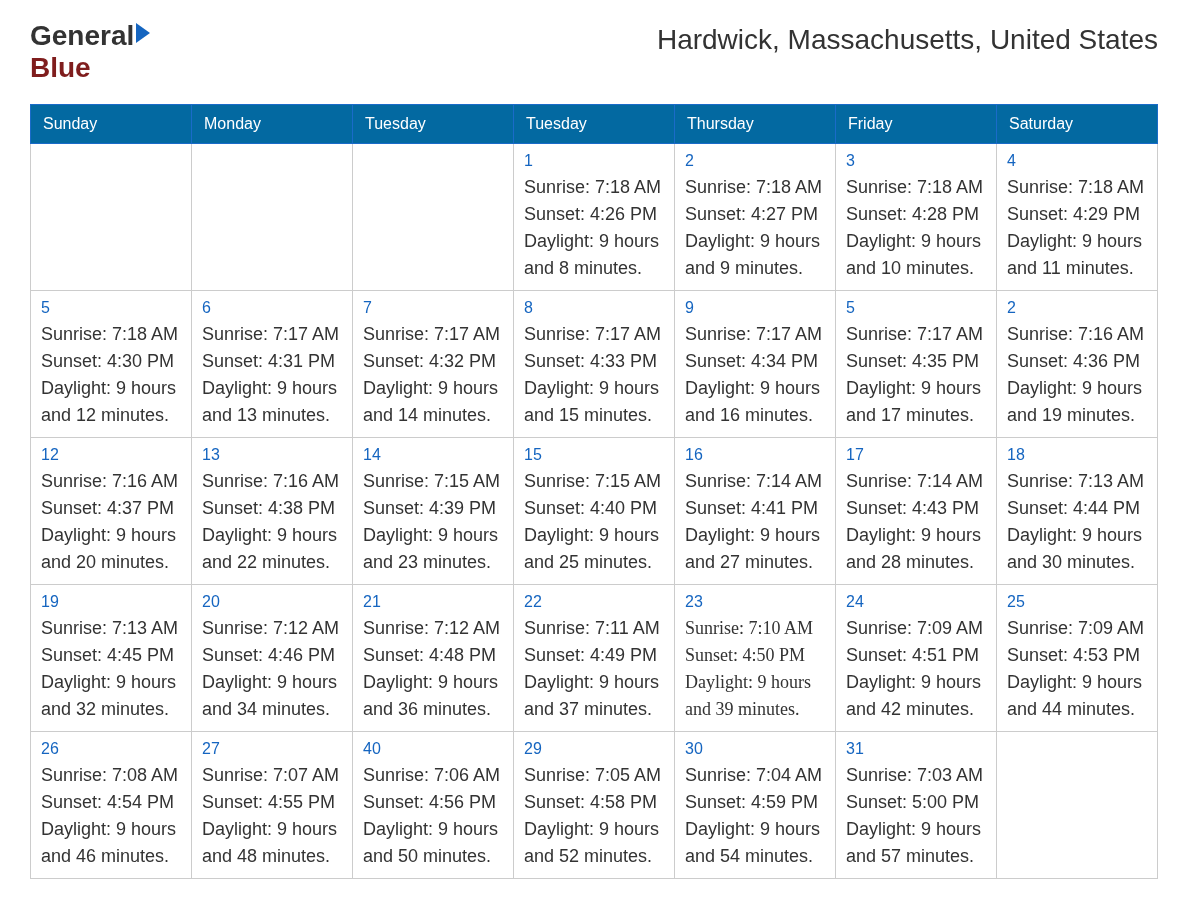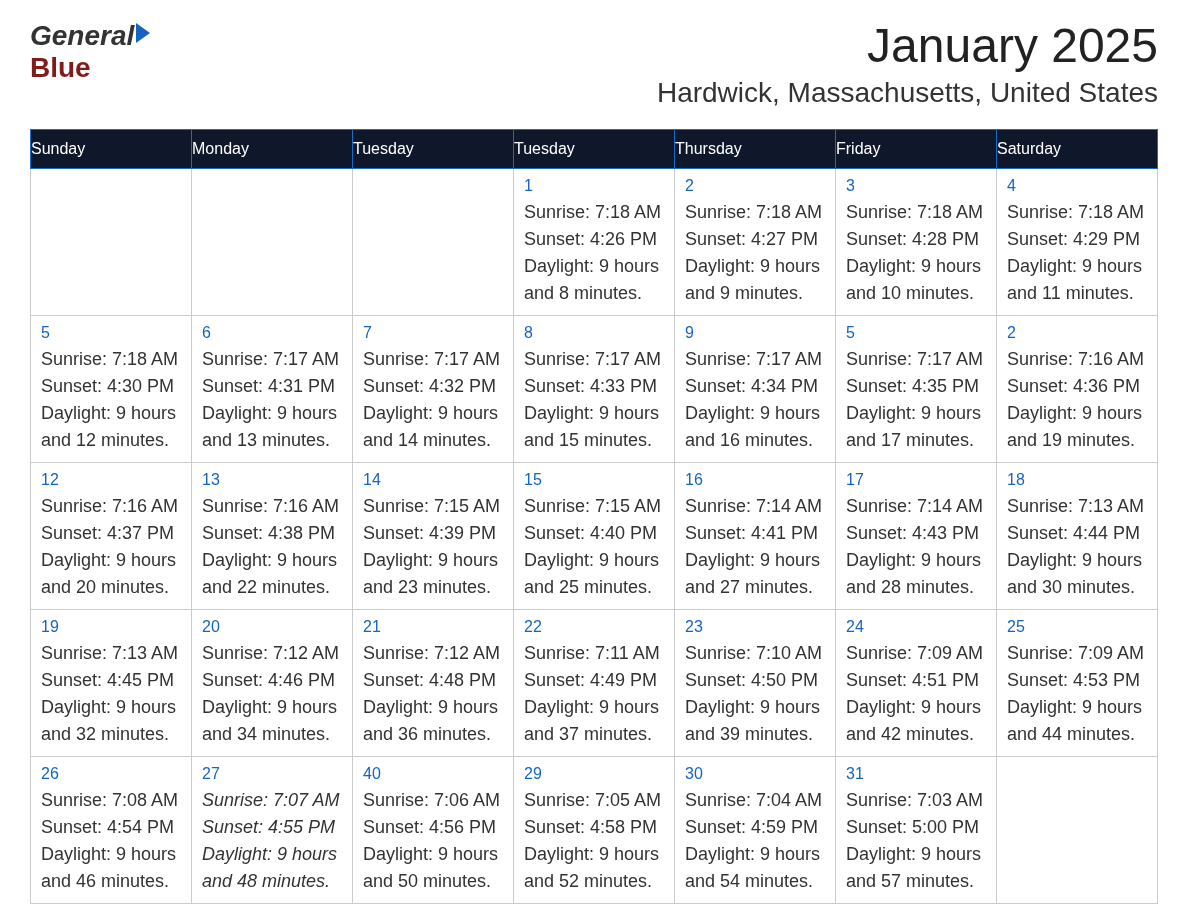--- a/index.html
+++ b/index.html
@@ -13,21 +13,20 @@
     .header {
       display: flex;
       justify-content: space-between;
       align-items: flex-start;
       margin-bottom: 20px;
     }
     .logo-text-general {
       font-size: 28px;
       font-weight: bold;
       color: #333;
-      font-style: italic;
     }
     .logo-text-blue {
       font-size: 28px;
       font-weight: bold;
       color: #7f1d1d;
     }
     .logo-arrow {
       width: 0;
       height: 0;
       border-left: 14px solid #1565c0;
@@ -49,24 +48,24 @@
       font-size: 28px;
       color: #333;
       margin-top: 4px;
     }
     .calendar {
       width: 100%;
       border-collapse: collapse;
       border: 1px solid #aaa;
     }
     .calendar th {
-      background-color: #0f172a;
+      background-color: #0369a1;
       color: #fff;
       text-align: left;
-      padding: 10px 0;
+      padding: 10px 12px;
       font-size: 16px;
       font-weight: normal;
       border: 1px solid #1a6bc9;
     }
     .calendar td {
       vertical-align: top;
       padding: 8px 10px;
       border: 1px solid #ccc;
       width: calc(100% / 7);
       min-height: 110px;
@@ -103,21 +102,20 @@
 
 <div class="header">
   <div class="logo-wrapper">
     <div class="logo-row">
       <span class="logo-text-general">General</span>
       <div class="logo-arrow"></div>
     </div>
     <span class="logo-text-blue">Blue</span>
   </div>
   <div class="title-section">
-    <div class="month-title">January 2025</div>
     <div class="location">Hardwick, Massachusetts, United States</div>
   </div>
 </div>
 
 <table class="calendar">
   <thead>
     <tr>
     <th>Sunday</th>
         <th>Monday</th>
         <th>Tuesday</th>
@@ -265,21 +263,21 @@
 Daylight: 9 hours and 36 minutes.</div>
         </td>
         <td>
           <span class="day-num">22</span>
           <div class="day-info" style="white-space: pre-line;">Sunrise: 7:11 AM
 Sunset: 4:49 PM
 Daylight: 9 hours and 37 minutes.</div>
         </td>
         <td>
           <span class="day-num">23</span>
-          <div class="day-info" style="white-space: pre-line;">Sunrise: 7:10 AM
+          <div class="day-info" style="white-space: pre-line; font-family: Liberation Serif, serif;">Sunrise: 7:10 AM
 Sunset: 4:50 PM
 Daylight: 9 hours and 39 minutes.</div>
         </td>
         <td>
           <span class="day-num">24</span>
           <div class="day-info" style="white-space: pre-line;">Sunrise: 7:09 AM
 Sunset: 4:51 PM
 Daylight: 9 hours and 42 minutes.</div>
         </td>
         <td>
@@ -291,21 +289,21 @@
       </tr>
       <tr>
         <td>
           <span class="day-num">26</span>
           <div class="day-info" style="white-space: pre-line;">Sunrise: 7:08 AM
 Sunset: 4:54 PM
 Daylight: 9 hours and 46 minutes.</div>
         </td>
         <td>
           <span class="day-num">27</span>
-          <div class="day-info" style="white-space: pre-line; font-style: italic;">Sunrise: 7:07 AM
+          <div class="day-info" style="white-space: pre-line;">Sunrise: 7:07 AM
 Sunset: 4:55 PM
 Daylight: 9 hours and 48 minutes.</div>
         </td>
         <td>
           <span class="day-num">40</span>
           <div class="day-info" style="white-space: pre-line;">Sunrise: 7:06 AM
 Sunset: 4:56 PM
 Daylight: 9 hours and 50 minutes.</div>
         </td>
         <td>

